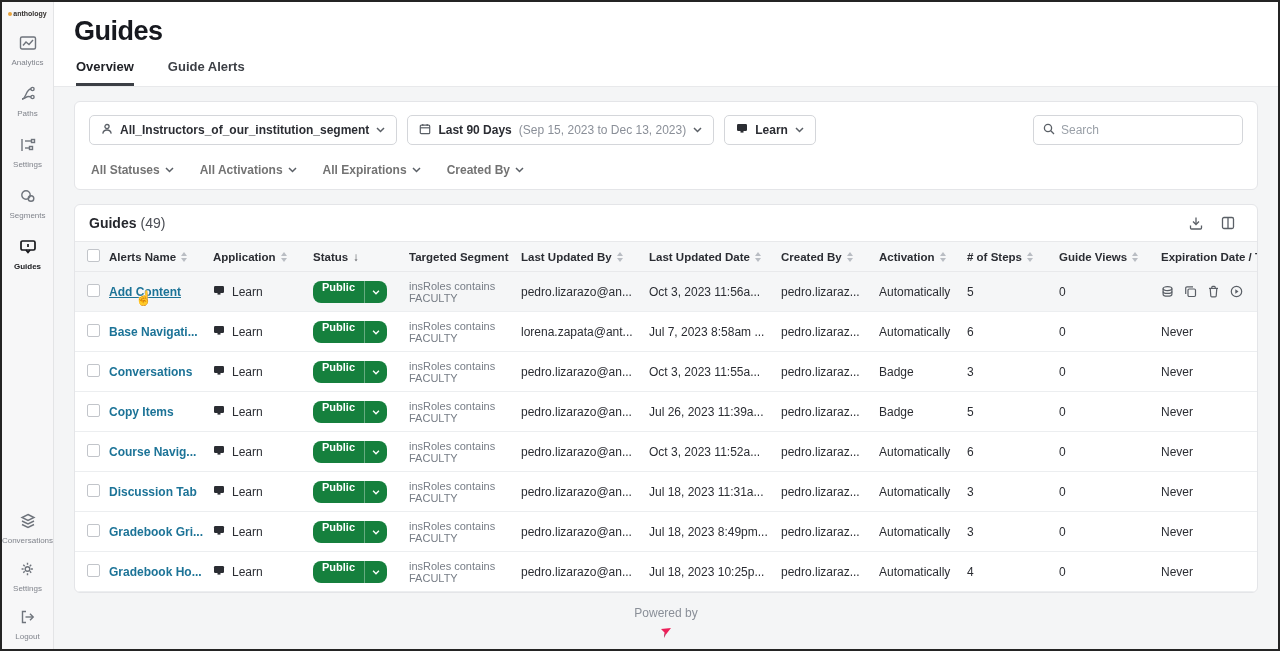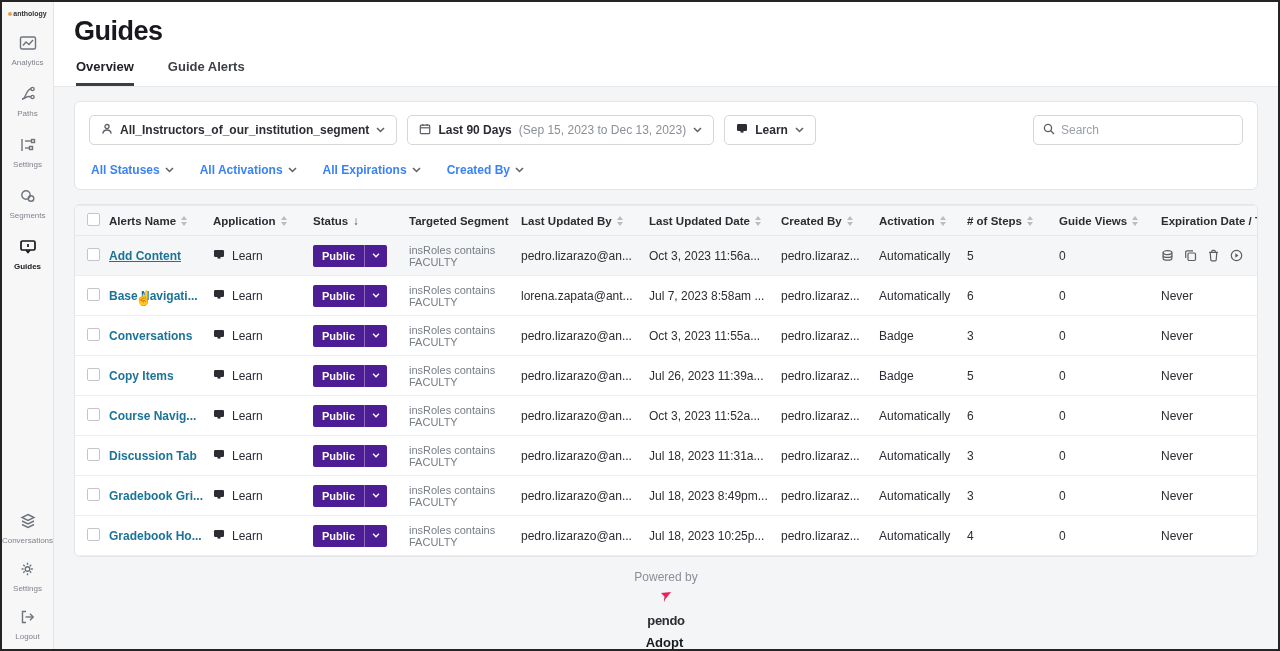--- a/index.html
+++ b/index.html
@@ -37,40 +37,40 @@
   
   .filter-card { padding:13px 14px 12px 14px; margin-bottom:14px; }
   .filter-row1 { display:flex; align-items:center; gap:10px; }
   .chip { display:flex; align-items:center; gap:7px; height:30px; padding:0 11px; border:1px solid #d4d6da; border-radius:5px; background:#fff; font-size:12px; font-weight:700; color:#2b2d33; cursor:pointer; white-space:nowrap; }
   .chip .muted { font-weight:400; color:#8a8f98; }
   .chip svg { flex-shrink:0; }
   .search-box { margin-left:auto; width:210px; height:30px; border:1px solid #d4d6da; border-radius:5px; display:flex; align-items:center; gap:6px; padding:0 9px; background:#fff; }
   .search-box input { border:none; outline:none; font-size:12px; color:#2b2d33; width:100%; font-family:"Liberation Sans",sans-serif; }
   .search-box input::placeholder { color:#9aa0a8; }
   .filter-row2 { display:flex; gap:26px; margin-top:18px; padding-left:2px; }
-  .flt { font-size:12px; font-weight:700; color:#3b82f6; display:flex; align-items:center; gap:5px; cursor:pointer; }
+  .flt { font-size:12px; font-weight:700; color:#737373; display:flex; align-items:center; gap:5px; cursor:pointer; }
 
   
   .table-card { overflow:hidden; }
   .tc-head { display:flex; align-items:center; justify-content:space-between; padding:10px 14px; }
   .tc-title { font-size:14px; font-weight:700; color:#25272d; }
   .tc-title .cnt { font-weight:400; color:#4b4e55; margin-left:4px; }
   .tc-icons { display:flex; gap:18px; padding-right:8px; }
   .tc-icons span { cursor:pointer; display:flex; }
 
   table { width:100%; border-collapse:collapse; table-layout:fixed; }
   thead th { background:#f6f7f8; border-top:1px solid #e8e9eb; border-bottom:1px solid #e8e9eb; font-size:11.5px; font-weight:700; color:#2b2d33; text-align:left; height:30px; padding:0 6px 0 0; white-space:nowrap; overflow:hidden; }
   tbody td { border-bottom:1px solid #eceef0; font-size:12px; color:#2b2d33; height:40px; padding:0 6px 0 0; white-space:nowrap; overflow:hidden; vertical-align:middle; }
   tr.hovered td { background:#f5f6f7; }
   th.c-check, td.c-check { padding-left:12px; }
   input[type=checkbox] { width:13px; height:13px; accent-color:#fff; border:1px solid #c2c5ca; appearance:none; border-radius:2px; background:#fff; cursor:pointer; }
   .gname { color:#1c7397; font-weight:700; cursor:pointer; }
   tr.hovered .gname { text-decoration:underline; }
   .app-cell { display:flex; align-items:center; gap:7px; }
-  .badge { display:inline-flex; align-items:center; height:22px; background:#4c1d95; border-radius:2px; color:#fff; font-size:11px; font-weight:700; cursor:pointer; overflow:hidden; }
+  .badge { display:inline-flex; align-items:flex-start; height:22px; background:#15803d; border-radius:8px; color:#fff; font-size:11px; font-weight:700; cursor:pointer; overflow:hidden; }
   .badge .bt { padding:0 9px; }
   .badge .bc { padding:0 7px; border-left:1px solid rgba(255,255,255,0.35); height:100%; display:flex; align-items:center; }
   .seg { font-size:11px; color:#777d86; line-height:12px; }
   .sort { display:inline-flex; flex-direction:column; gap:2px; margin-left:5px; vertical-align:middle; }
   .sort i { display:block; width:0; height:0; border-left:3.5px solid transparent; border-right:3.5px solid transparent; }
   .sort .up { border-bottom:4px solid #b9bdc3; }
   .sort .dn { border-top:4px solid #b9bdc3; }
   .sorted-arrow { margin-left:5px; color:#3c3f45; font-weight:400; }
   .row-actions { display:flex; gap:10px; align-items:center; }
   .row-actions span { cursor:pointer; display:flex; }
@@ -271,20 +271,40 @@
           <div class="flt">
             <span>Created By</span>
             <svg width="9" height="6" viewBox="0 0 9 6" fill="none" stroke="#5a5f66" stroke-width="1.5">
                 <polyline points="1,1 4.5,4.5 8,1"></polyline>
               </svg>
           </div>
         </div>
       </div>
 
       <div class="card table-card">
+        <div class="tc-head">
+          <div class="tc-title">
+            <span>Guides</span><span class="cnt">(49)</span>
+          </div>
+          <div class="tc-icons">
+            <span>
+              <svg width="14" height="14" viewBox="0 0 14 14" fill="none" stroke="#5a5f66" stroke-width="1.3">
+                  <line x1="7" y1="1.5" x2="7" y2="8"></line>
+                  <polyline points="4,5.5 7,8.5 10,5.5"></polyline>
+                  <path d="M1.5 9.5 v2.5 a1 1 0 0 0 1 1 h9 a1 1 0 0 0 1-1 V9.5"></path>
+                </svg>
+            </span>
+            <span>
+              <svg width="14" height="14" viewBox="0 0 14 14" fill="none" stroke="#5a5f66" stroke-width="1.3">
+                  <rect x="1.5" y="1.5" width="11" height="11" rx="1.5"></rect>
+                  <line x1="7" y1="1.5" x2="7" y2="12.5"></line>
+                </svg>
+            </span>
+          </div>
+        </div>
 
         <table>
           <colgroup>
             <col style="width:34px">
               <col style="width:104px">
               <col style="width:100px">
               <col style="width:96px">
               <col style="width:112px">
               <col style="width:128px">
               <col style="width:132px">

